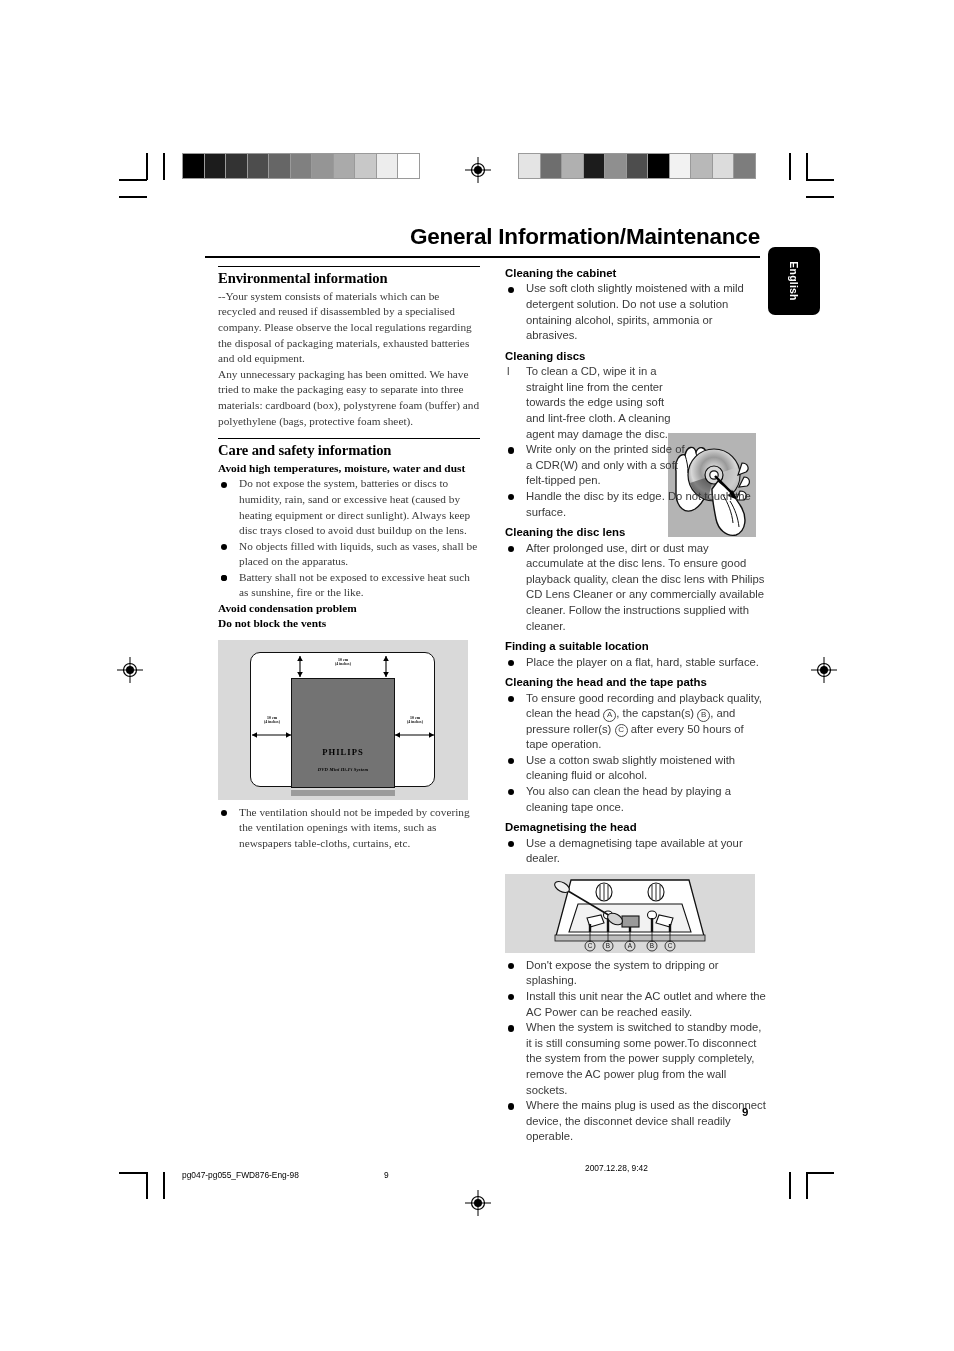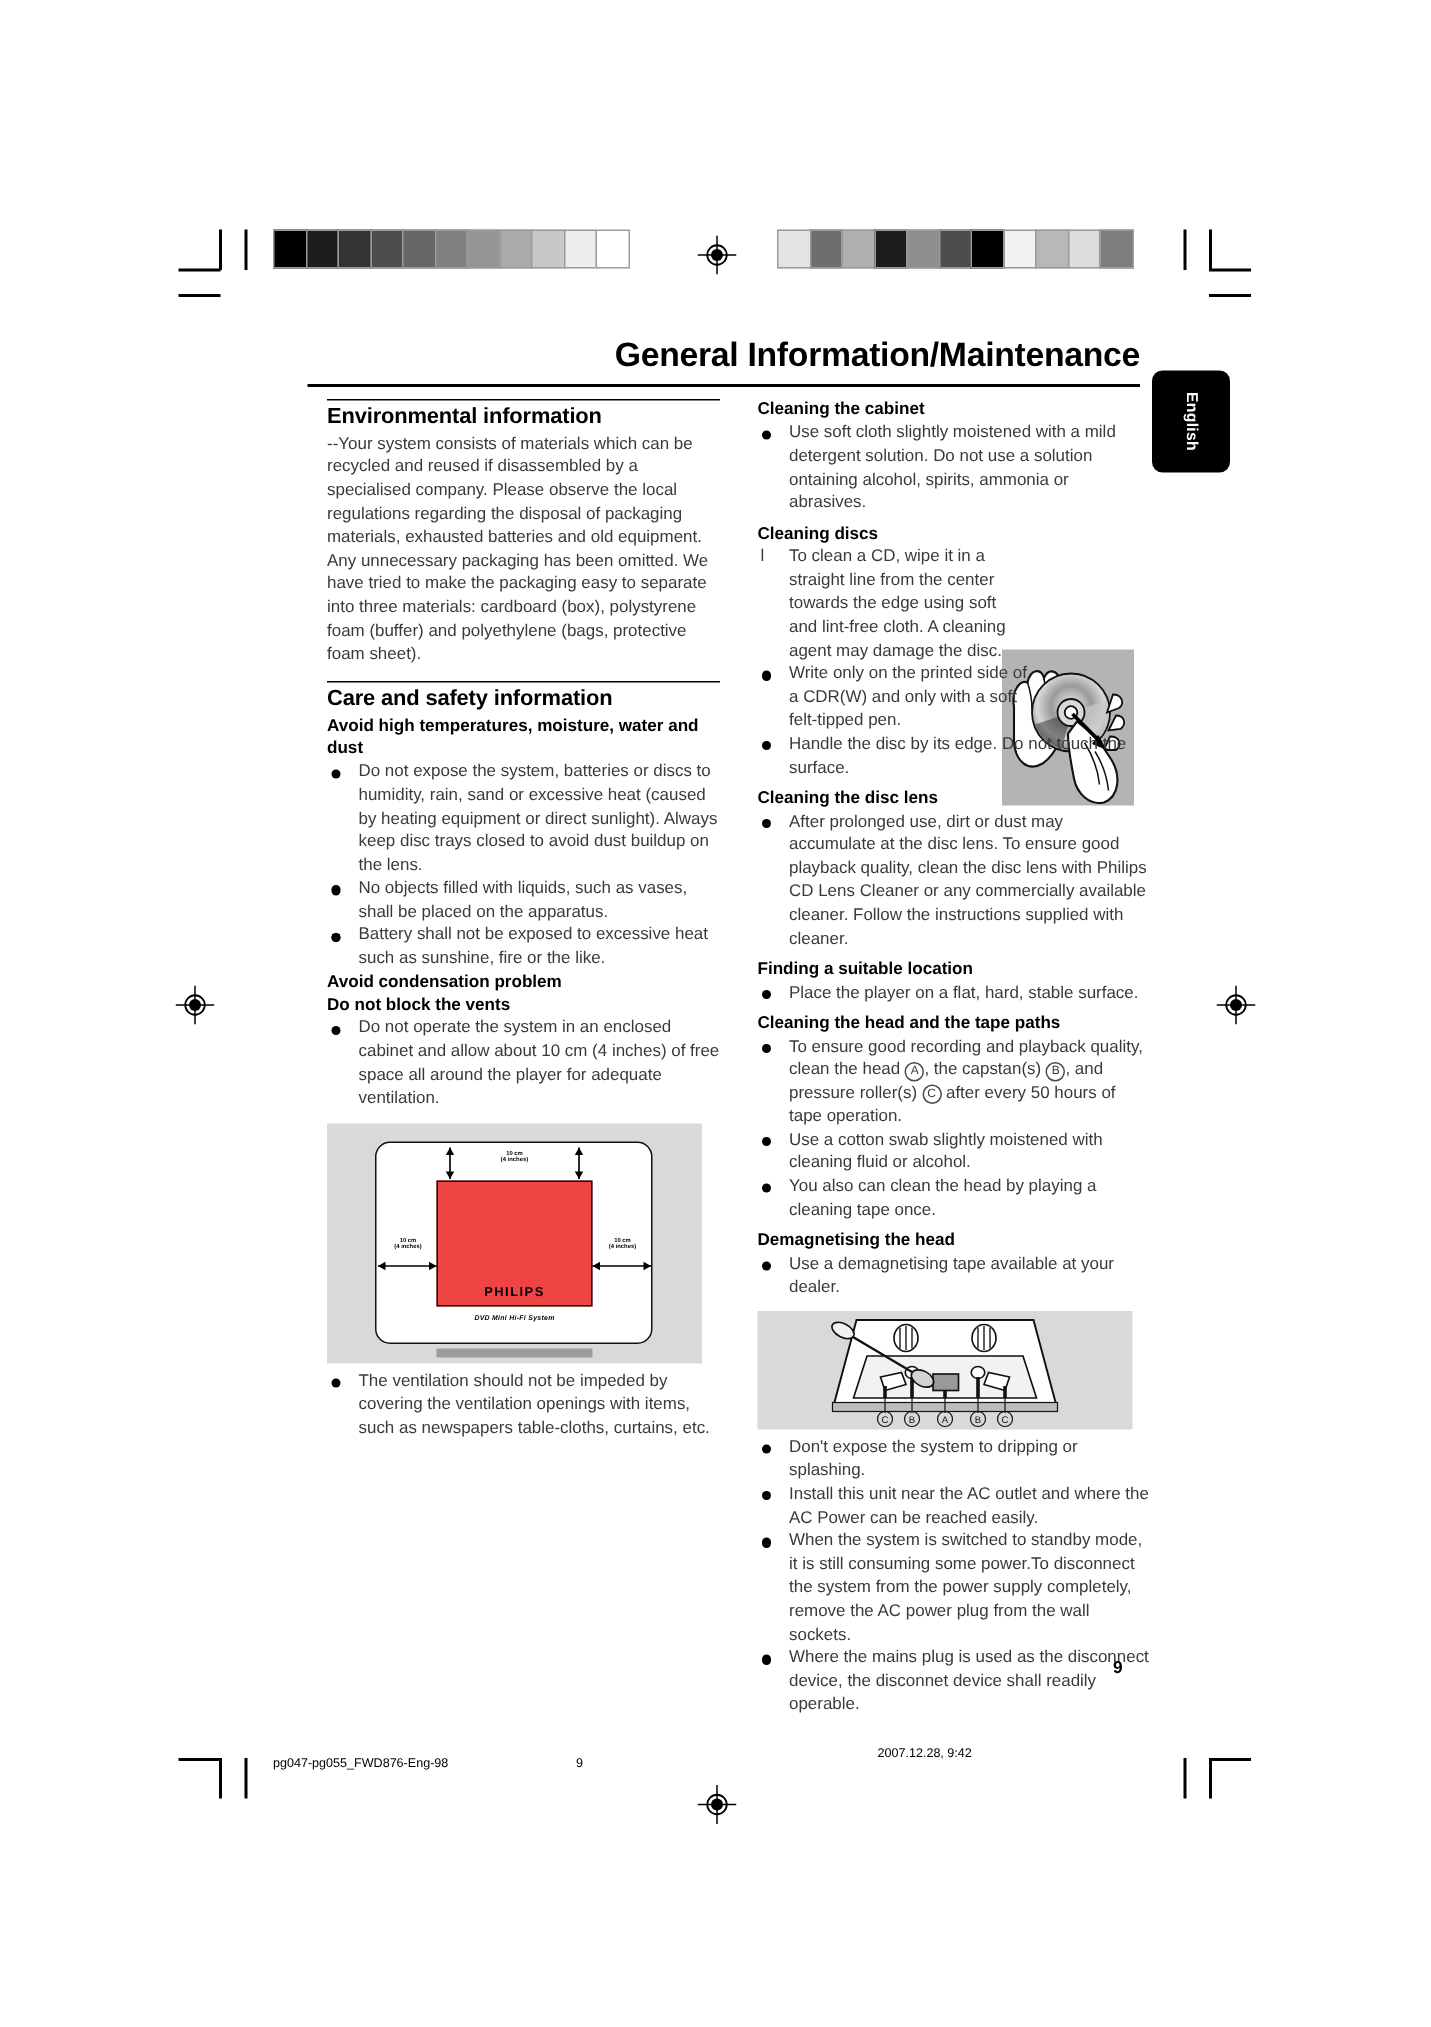--- a/index.html
+++ b/index.html
@@ -75,21 +75,21 @@
 
   
   .col {
     position: absolute;
     top: 266px;
     width: 262px;
     font-size: 11.3px;
     line-height: 15.6px;
     color: #3a3a3a;
   }
-  .col.left  { left: 218px; }
+  .col.left  { left: 218px; font-family: Liberation Serif, serif; }
   .col.right { left: 505px; }
 
   h2.sec {
     font-size: 14.6px;
     font-weight: bold;
     color: #000;
     margin: 0 0 2px 0;
     letter-spacing: -0.1px;
     line-height: 1.15;
   }
@@ -154,22 +154,22 @@
     left: 32px; top: 12px;
     width: 185px; height: 135px;
     border: 1.6px solid #111;
     border-radius: 10px;
     background: #fff;
     box-sizing: border-box;
   }
   .vent-unit {
     position: absolute;
     left: 73px; top: 38px;
-    width: 104px; height: 84px;
-    background: #ef4444;
+    width: 104px; height: 110px;
+    background: #737373;
     border: 1.3px solid #111;
     box-sizing: border-box;
     text-align: center;
   }
   .vent-unit .brand {
     margin-top: 66px;
     font-size: 8.6px;
     font-weight: bold;
     letter-spacing: 1px;
     color: #000;
@@ -333,23 +333,20 @@
   <ul class="bul">
     <li><span class="dot"></span><span>Do not expose the system, batteries or discs to humidity, rain, sand or excessive heat (caused by heating equipment or direct sunlight). Always keep disc trays closed to avoid dust buildup on the lens.</span></li>
     <li><span class="dot"></span><span>No objects filled with liquids, such as vases, shall be placed on the apparatus.</span></li>
     <li><span class="dot"></span></li>
     <li class="indent-extra"><span class="dot"></span><span>Battery shall not be exposed to excessive heat such as sunshine, fire or the like.</span></li>
   </ul>
 
   <h3 class="sub">Avoid condensation problem</h3>
 
   <h3 class="sub">Do not block the vents</h3>
-  <ul class="bul">
-    <li><span class="dot"></span><span>Do not operate the system in an enclosed cabinet and allow about 10 cm (4 inches) of free space all around the player for adequate ventilation.</span></li>
-  </ul>
 
   <div class="fig-vent">
     <div class="vent-outer"></div>
     <div class="vent-unit">
       <div class="brand">PHILIPS</div>
       <div class="model">DVD Mini Hi-Fi System</div>
     </div>
     <div class="vent-shadow"></div>
 
     <svg style="position:absolute;left:73px;top:14px;" width="104" height="26" viewBox="0 0 104 26">

